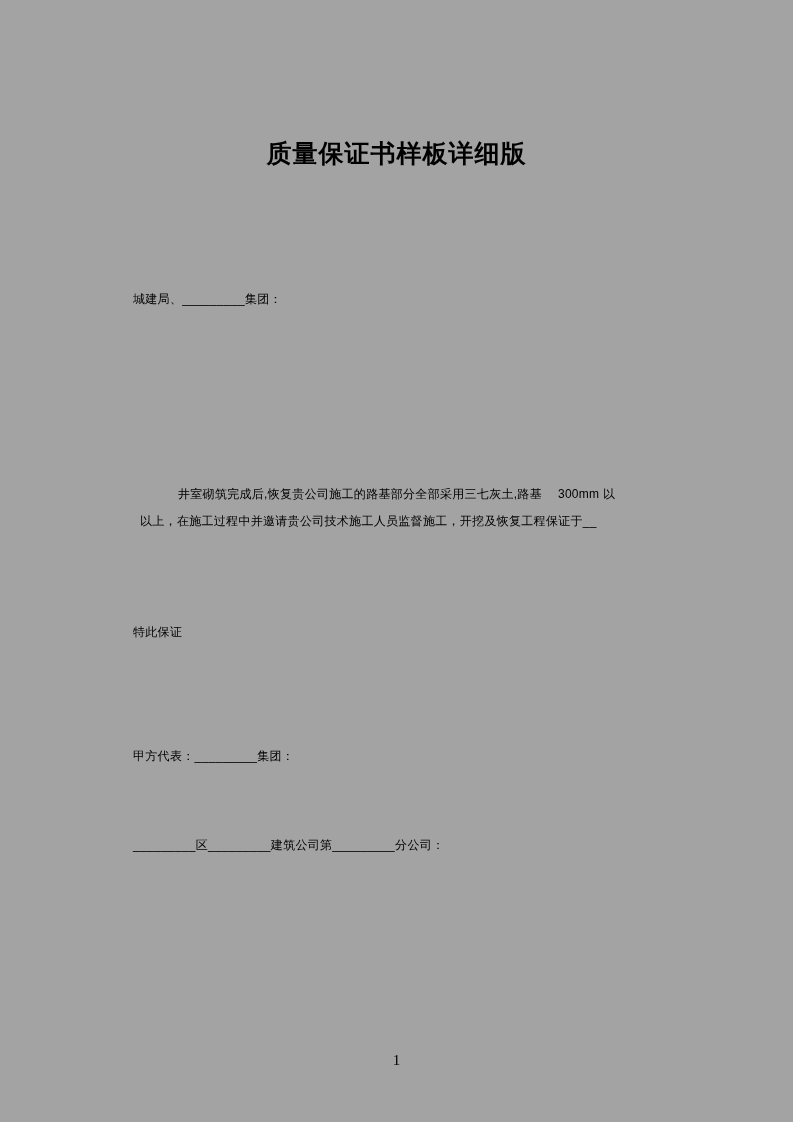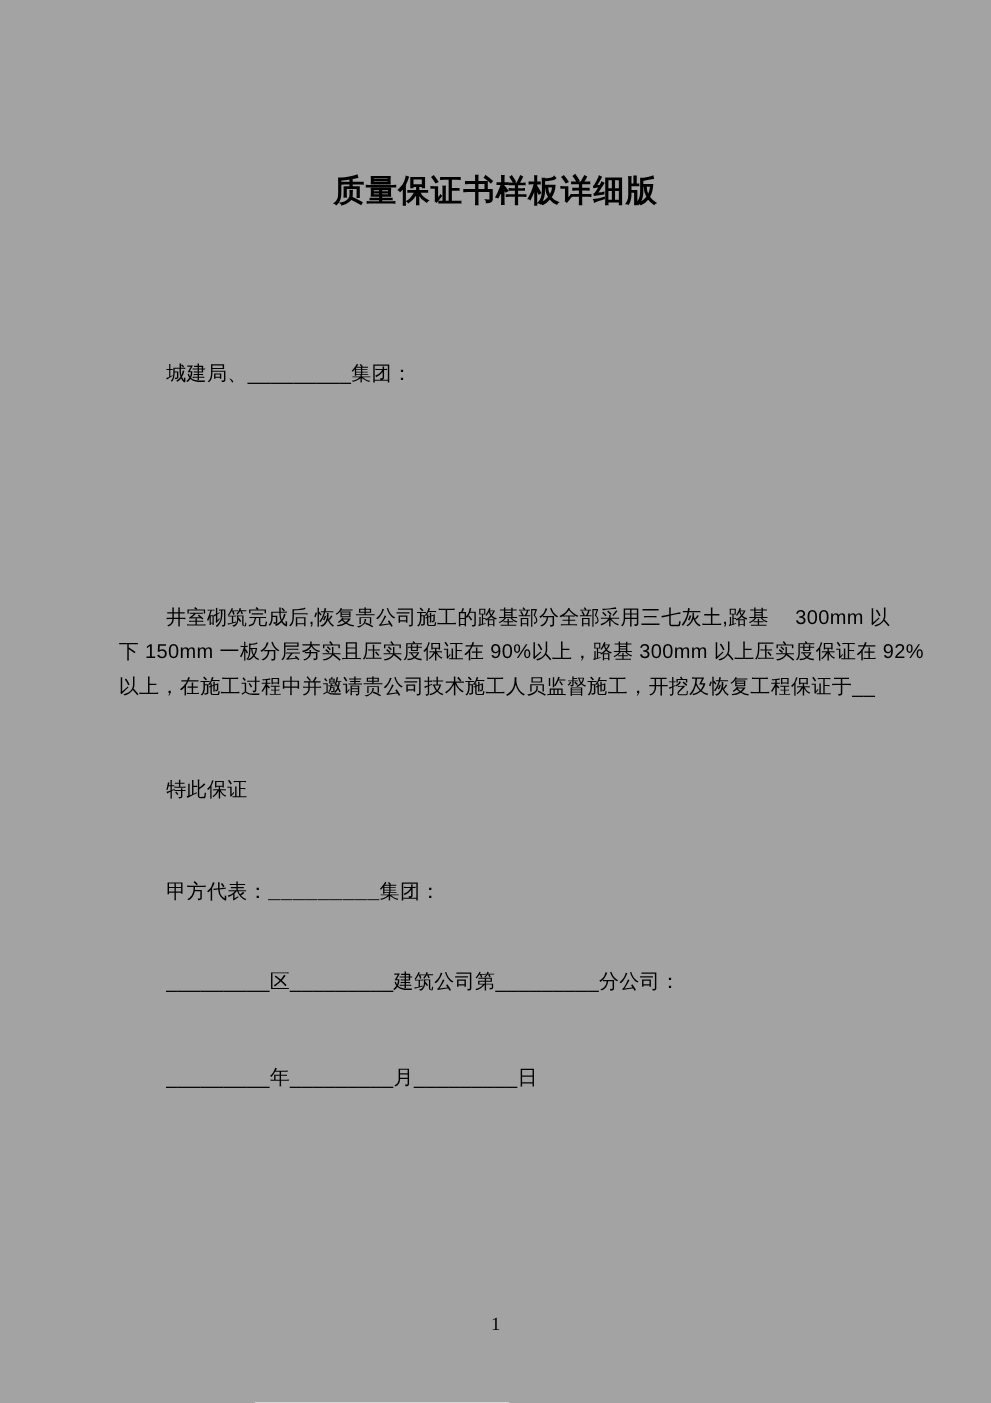--- a/index.html
+++ b/index.html
@@ -26,35 +26,35 @@
     font-weight: bold;
     letter-spacing: 1px;
     line-height: 30px;
   }
   .block {
     position: absolute;
     left: 95px;
     width: 618px;
   }
   .line {
-    font-size: 16px;
+    font-size: 12px;
     line-height: 27.4px;
     letter-spacing: 0.3px;
     white-space: pre;
   }
   .indent {
     text-indent: 38px;
   }
   .salutation   { top: 286px; }
   .para1        { top: 344px; }
-  .para2        { top: 481px; }
+  .para2        { top: 481px; margin-left: 45px; }
   .closing      { top: 619px; }
   .guarantor    { top: 691px; }
-  .party-a      { top: 701px; font-family: Liberation Mono, monospace; }
-  .branch       { top: 772px; }
+  .party-a      { top: 743px; }
+  .branch       { top: 832px; }
   .date-line    { top: 849px; }
   .page-number {
     position: absolute;
     top: 1050px;
     left: 0;
     width: 100%;
     text-align: center;
     font-size: 15px;
     font-family: "Liberation Serif", serif;
     line-height: 20px;
@@ -67,36 +67,32 @@
 
   <div class="doc-title">质量保证书样板详细版</div>
 
   <div class="block salutation">
     <div class="line indent">城建局、_________集团：</div>
   </div>
 
 
   <div class="block para2">
     <div class="line indent">井室砌筑完成后,恢复贵公司施工的路基部分全部采用三七灰土,路基　 300mm 以</div>
-    <div class="line">下 150mm 一板分层夯实且压实度保证在 90%以上，路基 300mm 以上压实度保证在 92%</div>
     <div class="line">以上，在施工过程中并邀请贵公司技术施工人员监督施工，开挖及恢复工程保证于__</div>
   </div>
 
   <div class="block closing">
     <div class="line indent">特此保证</div>
   </div>
 
 
   <div class="block party-a">
     <div class="line indent">甲方代表：_________集团：</div>
   </div>
 
   <div class="block branch">
     <div class="line indent">_________区_________建筑公司第_________分公司：</div>
   </div>
 
-  <div class="block date-line">
-    <div class="line indent">_________年_________月_________日</div>
-  </div>
 
   <div class="page-number">1</div>
 
 </div>
 
 </body></html>

